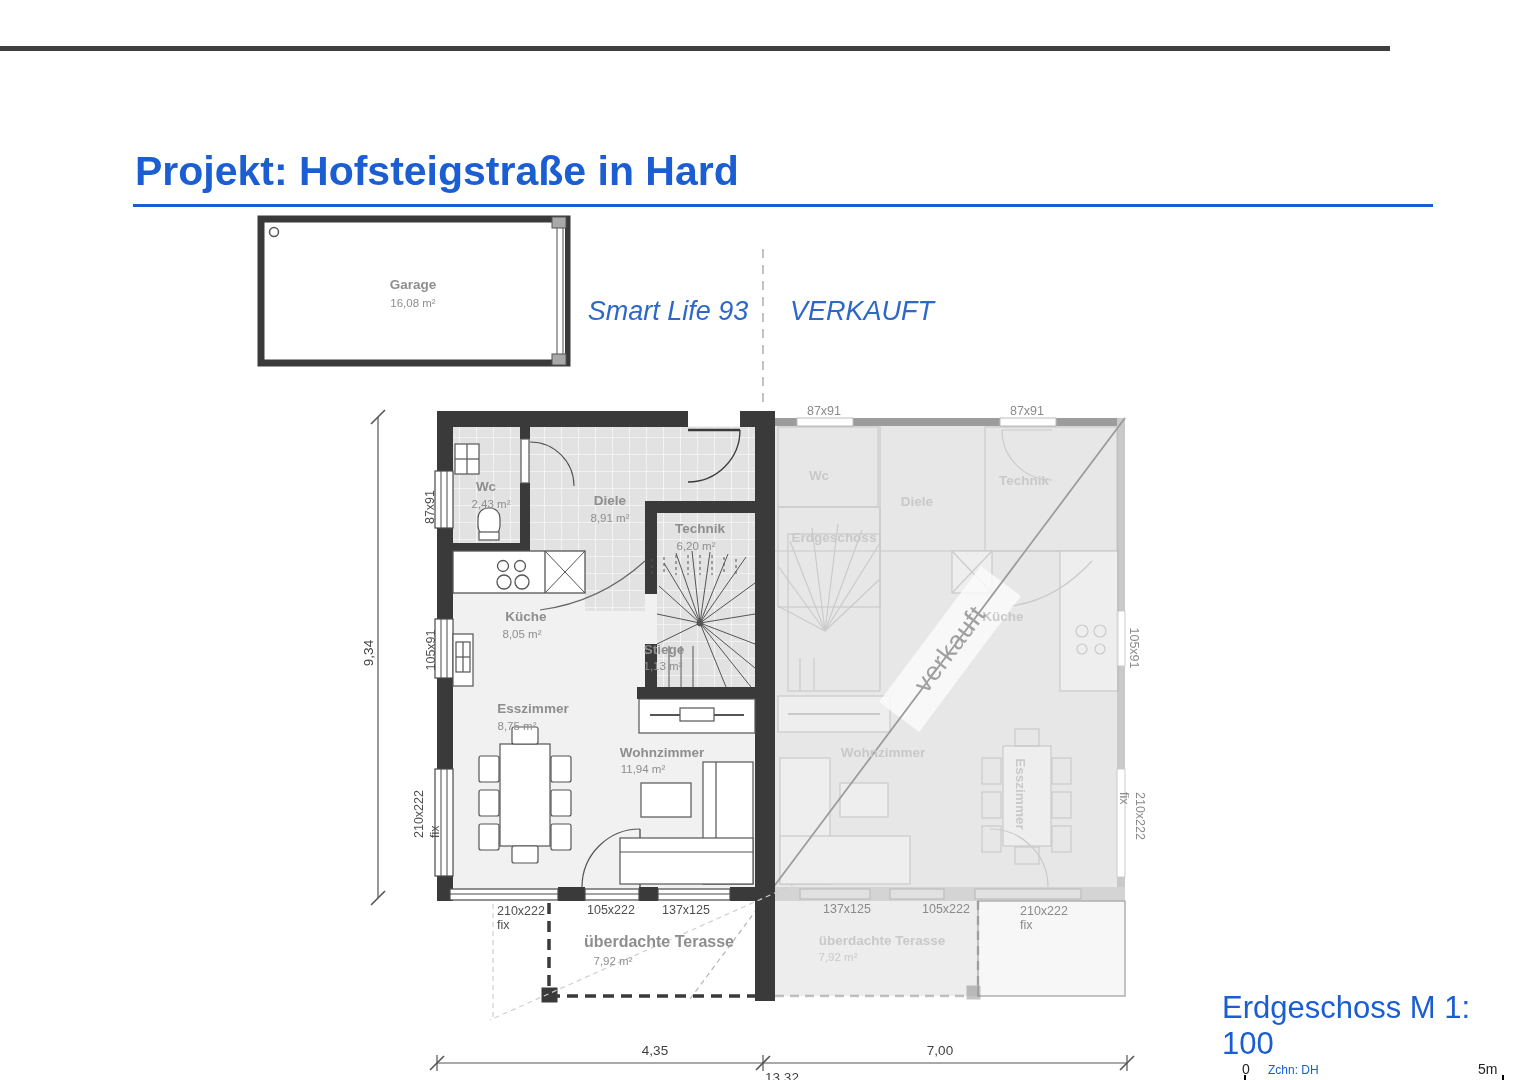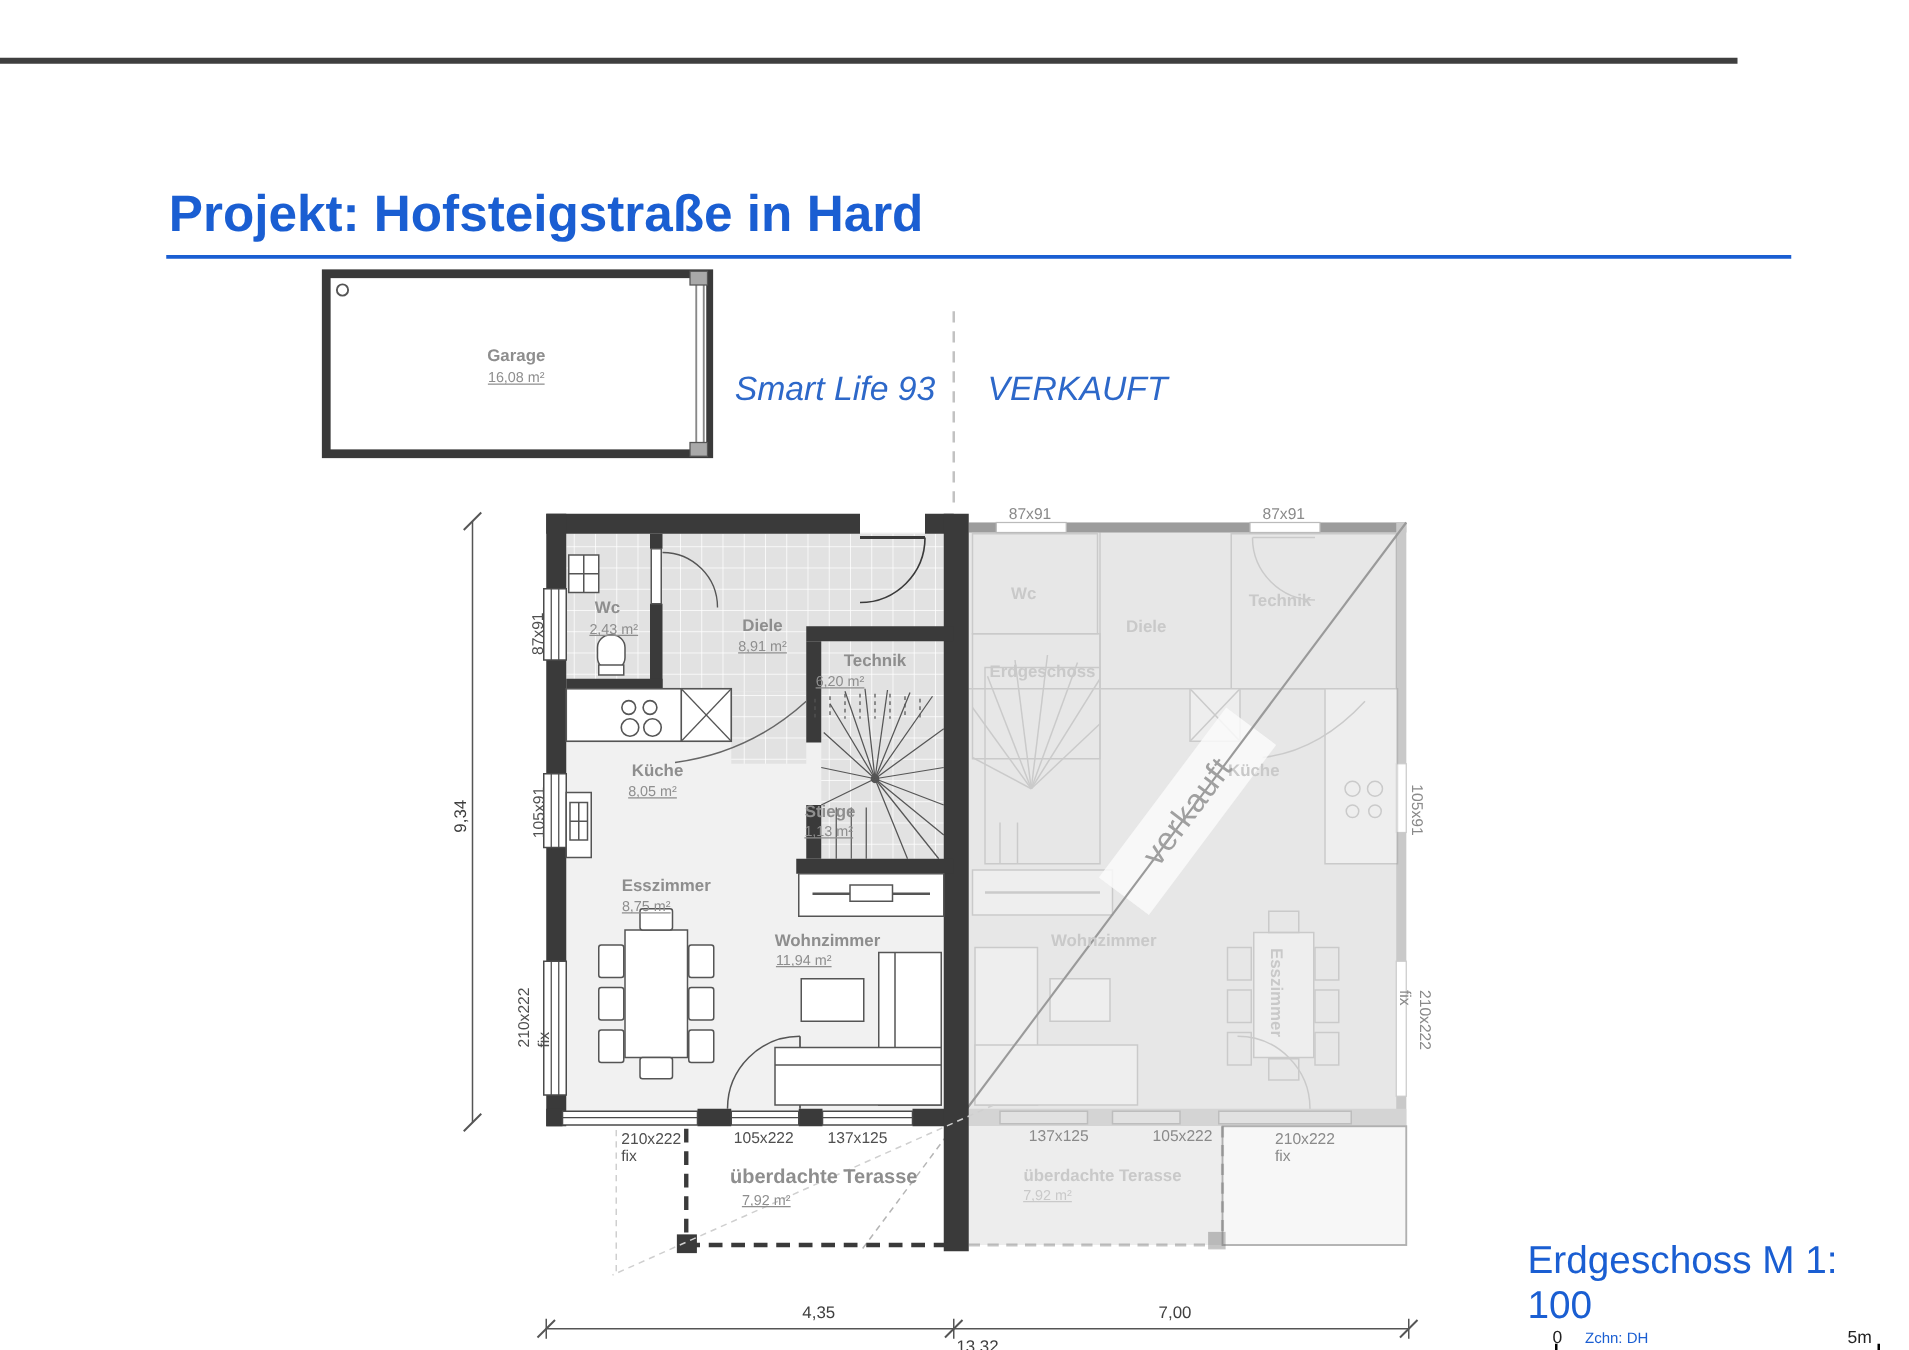--- a/index.html
+++ b/index.html
@@ -5,21 +5,21 @@
   :root{ --accent:#1a5ed2; --wall:#3a3a3a; }
   html,body{margin:0;padding:0;background:#fff;}
   #stage{
     position:relative;width:1527px;height:1080px;background:#fff;overflow:hidden;
     font-family:"Liberation Sans",sans-serif;
     margin-top:46px;
   }
   .abs{position:absolute;}
   .lbl{position:absolute;transform:translate(-50%,-50%);white-space:nowrap;line-height:1.25;}
   .room-name{font-size:13.5px;font-weight:bold;color:#8e8e8e;}
-  .room-area{font-size:11.5px;color:#8e8e8e;text-decoration:underline;}
+  .room-area{font-size:11.5px;color:#8e8e8e;}
   .big-room{font-size:16px;}
   .dim{font-size:12.5px;color:#4f4f4f;}
   .dim-mid{font-size:13.5px;color:#3f3f3f;}
   .mirror-dim{color:#8a8a8a;}
   .faint{color:#c9c9c9;}
   .rot-l{transform:translate(-50%,-50%) rotate(-90deg);}
   .rot-r{transform:translate(-50%,-50%) rotate(90deg);}
   .two-line{text-align:left;}
   .two-line span{display:block;}
   .title{position:absolute;left:135px;top:102px;font-size:41px;font-weight:bold;color:var(--accent);}
@@ -336,21 +336,21 @@
   <div class="lbl blue-lg" style="left:862px;top:266px">VERKAUFT</div>
 
   <div class="lbl room-name" style="left:413px;top:239px">Garage</div>
   <div class="lbl room-area" style="left:413px;top:257px">16,08 m²</div>
 
   <div class="lbl room-name" style="left:486px;top:441px">Wc</div>
   <div class="lbl room-area" style="left:491px;top:458px">2,43 m²</div>
   <div class="lbl room-name" style="left:610px;top:455px">Diele</div>
   <div class="lbl room-area" style="left:610px;top:472px">8,91 m²</div>
   <div class="lbl room-name" style="left:700px;top:483px">Technik</div>
-  <div class="lbl room-area" style="left:672px;top:500px">6,20 m²</div>
+  <div class="lbl room-area" style="left:696px;top:500px">6,20 m²</div>
   <div class="lbl room-name" style="left:526px;top:571px">Küche</div>
   <div class="lbl room-area" style="left:522px;top:588px">8,05 m²</div>
   <div class="lbl room-name" style="left:664px;top:604px">Stiege</div>
   <div class="lbl room-area" style="left:663px;top:620px">1,13 m²</div>
   <div class="lbl room-name" style="left:533px;top:663px">Esszimmer</div>
   <div class="lbl room-area" style="left:517px;top:680px">8,75 m²</div>
   <div class="lbl room-name" style="left:662px;top:707px">Wohnzimmer</div>
   <div class="lbl room-area" style="left:643px;top:723px">11,94 m²</div>
   <div class="lbl room-name big-room" style="left:659px;top:896px">überdachte Terasse</div>
   <div class="lbl room-area" style="left:613px;top:915px">7,92 m²</div>

